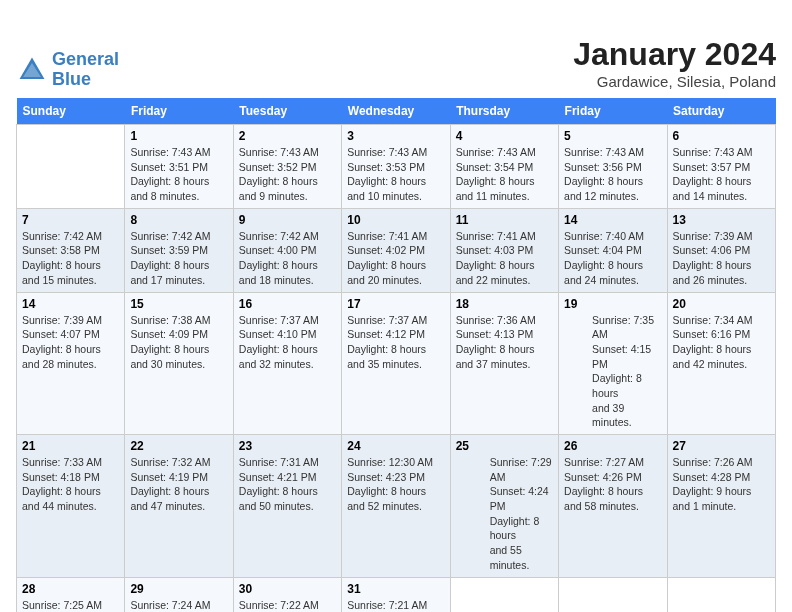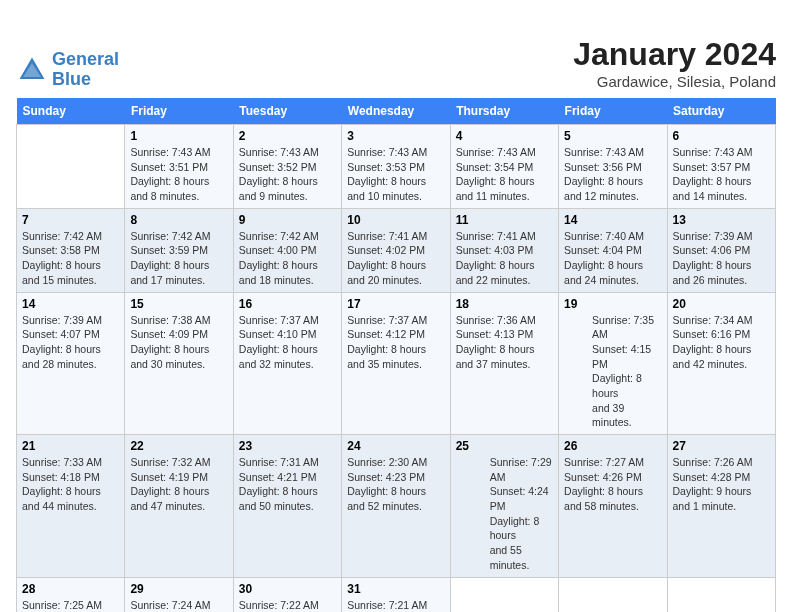--- a/index.html
+++ b/index.html
@@ -274,21 +274,21 @@
         </td>
         <td>
           <span class="day-num">23</span>
           <div class="day-info" style="white-space: pre-line;">Sunrise: 7:31 AM
 Sunset: 4:21 PM
 Daylight: 8 hours
 and 50 minutes.</div>
         </td>
         <td>
           <span class="day-num">24</span>
-          <div class="day-info" style="white-space: pre-line;">Sunrise: 2:30 AM
+          <div class="day-info" style="white-space: pre-line;">Sunrise: 12:30 AM
 Sunset: 4:23 PM
 Daylight: 8 hours
 and 52 minutes.</div>
         </td>
         <td>
           <span class="day-num">25</span>
           <div class="day-info" style="white-space: pre-line; margin-left: 34px;">Sunrise: 7:29 AM
 Sunset: 4:24 PM
 Daylight: 8 hours
 and 55 minutes.</div>

